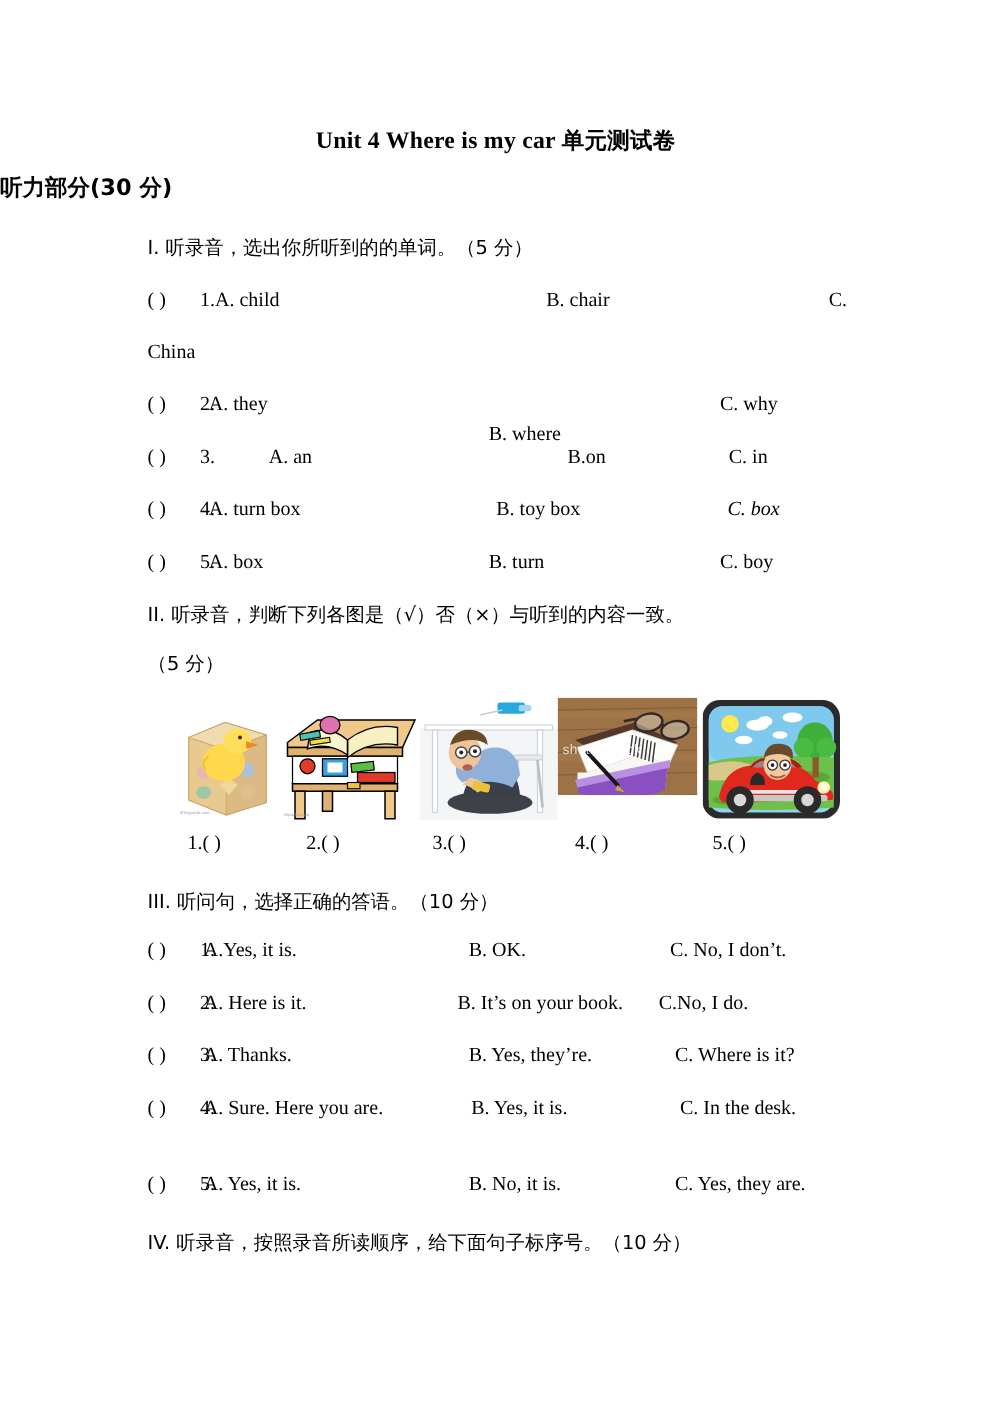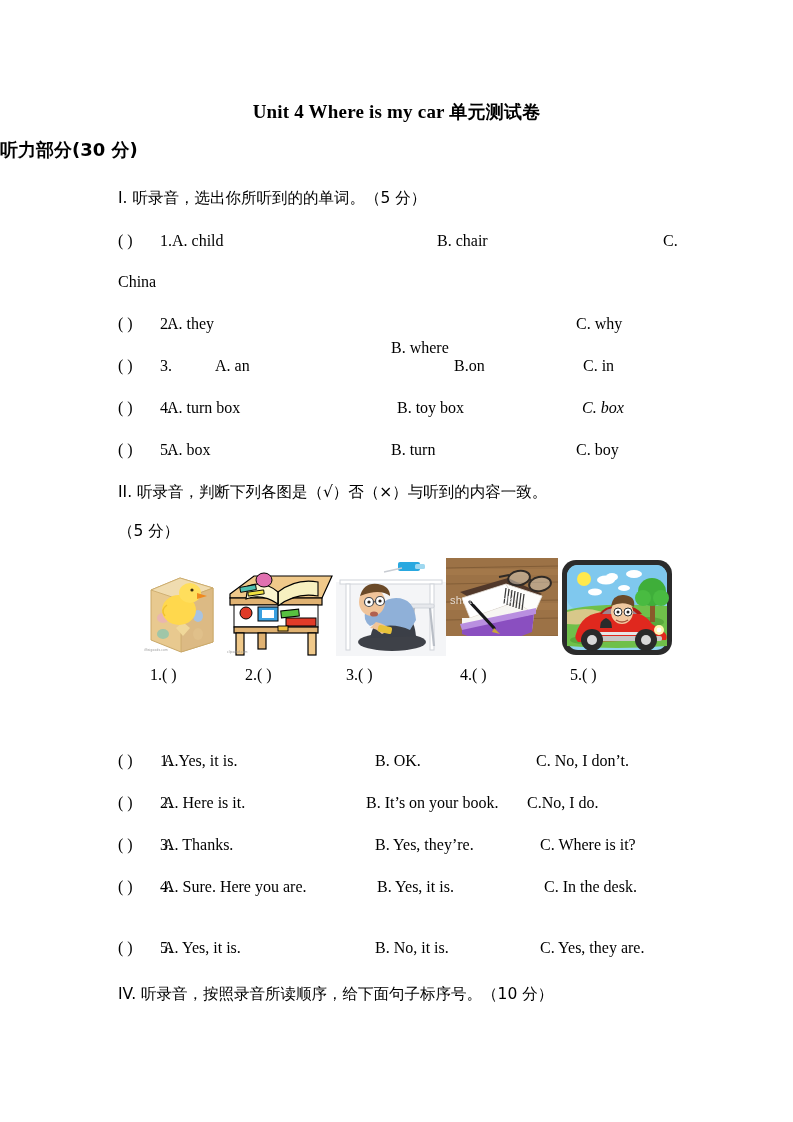--- a/index.html
+++ b/index.html
@@ -323,20 +323,23 @@
   </div>
 
   <div class="pic-caption-row">
     <span style="left:10px;">1.(     )</span>
     <span style="left:105px;">2.(     )</span>
     <span style="left:206px;">3.(     )</span>
     <span style="left:320px;">4.(     )</span>
     <span style="left:430px;">5.(     )</span>
   </div>
 
+  <div class="sec-head" style="top:711px;">
+    <span class="cn">III. 听问句，选择正确的答语。（10 分）</span>
+  </div>
 
   <div class="q-row" style="top:752px;">
     <span class="paren">(      )</span><span class="num">1.</span>
   </div>
   <div class="opt" style="left:163px; top:752px;">A.Yes, it is.</div>
   <div class="opt" style="left:375px; top:752px;">B. OK.</div>
   <div class="opt" style="left:536px; top:752px;">C. No, I don’t.</div>
 
   <div class="q-row" style="top:794px;">
     <span class="paren">(      )</span><span class="num">2.</span>

